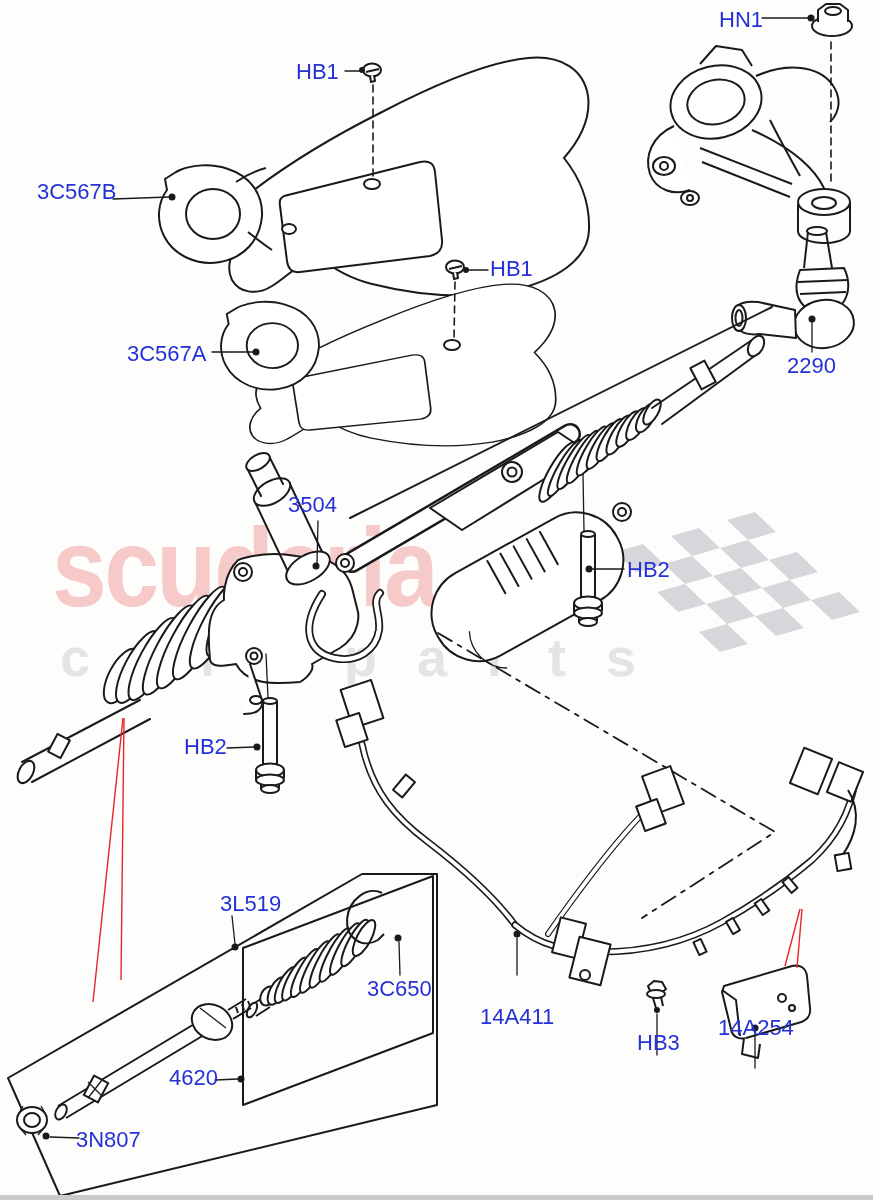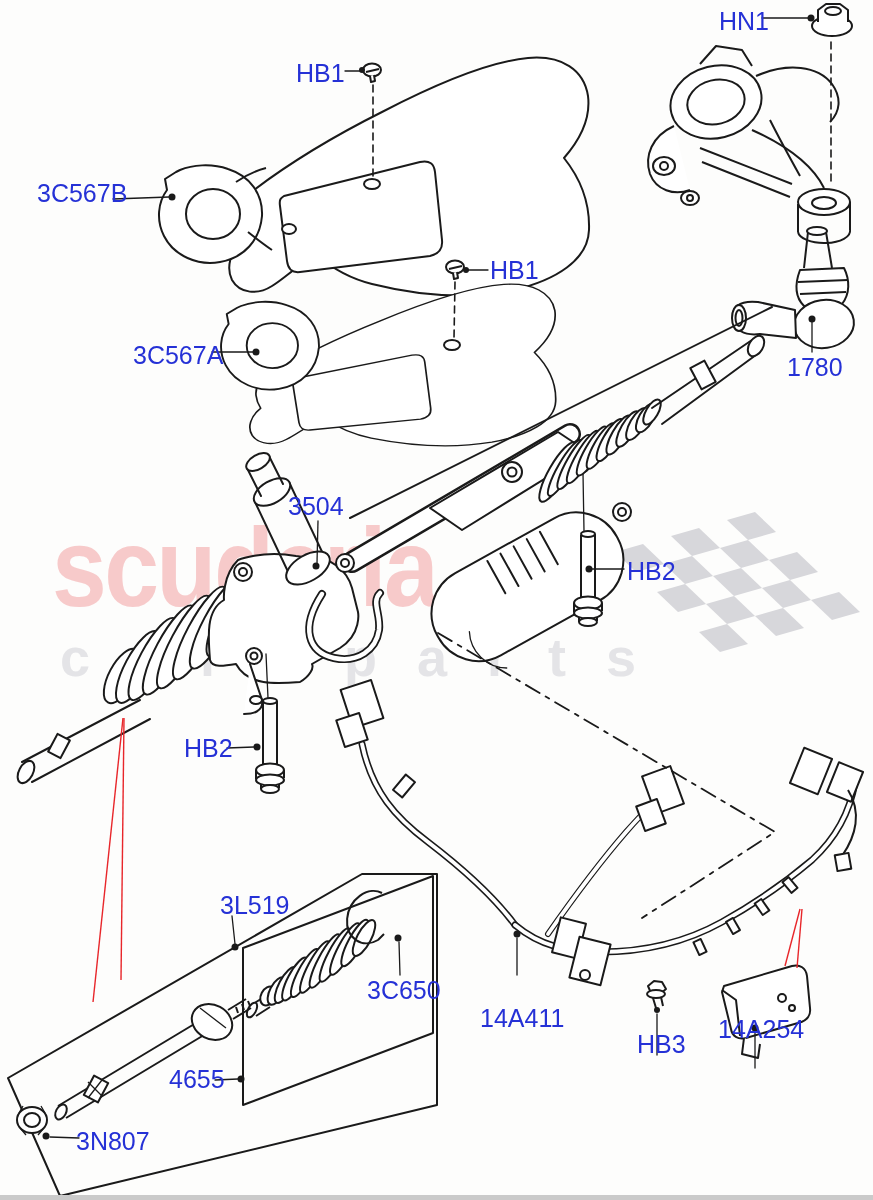--- a/index.html
+++ b/index.html
@@ -1,18 +1,18 @@
 <!DOCTYPE html>
 <html style="--c-page_bg: #fdfdfc; --c-label_blue: #2531d6; --c-line_black: #1a1a1a; --c-leader_red: #e8262a; --c-watermark_pink: #f7caca; --c-watermark_gray: #e4e4e7; --c-flag_gray: #d7d7db; --c-footer_gray: #cacaca;"><head>
 <meta charset="utf-8">
 <style>
   html,body{margin:0;padding:0;background:#fff;}
   #stage{position:relative;width:873px;height:1200px;background:var(--c-page_bg,#fdfdfc);overflow:hidden;
          font-family:"Liberation Sans",sans-serif;}
-  .lbl{position:absolute;font-size:25px;line-height:1.05;color:var(--c-label_blue,#2531d6);
+  .lbl{position:absolute;font-size:22px;line-height:1.05;color:var(--c-label_blue,#2531d6);
        white-space:nowrap;cursor:pointer;}
   #wm-brand{position:absolute;left:52px;top:512px;font-size:112px;font-weight:bold;
             letter-spacing:-3px;color:var(--c-watermark_pink,#f7caca);line-height:1;
             transform:scaleX(.88);transform-origin:left top;}
   #wm-tagline{position:absolute;left:60px;top:630px;font-size:54px;font-weight:bold;
               letter-spacing:40px;word-spacing:28px;color:var(--c-watermark_gray,#e4e4e7);line-height:1;}
   svg{position:absolute;left:0;top:0;}
   .ink{stroke:var(--c-line_black,#1a1a1a);fill:none;stroke-width:2;stroke-linecap:round;stroke-linejoin:round;}
   .inkf{stroke:var(--c-line_black,#1a1a1a);fill:#fff;stroke-width:2;stroke-linejoin:round;}
   .thin{stroke-width:1.3;}
@@ -350,28 +350,28 @@
     </g>
     <g>
       <line class="red" x1="800" y1="909" x2="785" y2="966"></line>
       <line class="red" x1="802" y1="909" x2="797" y2="968"></line>
     </g>
   </svg>
 
   <div class="lbl" style="left:296px;top:60px">HB1</div>
   <div class="lbl" style="left:719px;top:8px">HN1</div>
   <div class="lbl" style="left:37px;top:180px">3C567B</div>
-  <div class="lbl" style="left:133px;top:342px">3C567A</div>
+  <div class="lbl" style="left:127px;top:342px">3C567A</div>
   <div class="lbl" style="left:490px;top:257px">HB1</div>
-  <div class="lbl" style="left:787px;top:354px">1780</div>
+  <div class="lbl" style="left:787px;top:354px">2290</div>
   <div class="lbl" style="left:288px;top:493px">3504</div>
   <div class="lbl" style="left:627px;top:558px">HB2</div>
   <div class="lbl" style="left:184px;top:735px">HB2</div>
   <div class="lbl" style="left:220px;top:892px">3L519</div>
   <div class="lbl" style="left:367px;top:977px">3C650</div>
-  <div class="lbl" style="left:169px;top:1066px">4655</div>
+  <div class="lbl" style="left:169px;top:1066px">4620</div>
   <div class="lbl" style="left:76px;top:1128px">3N807</div>
   <div class="lbl" style="left:480px;top:1005px">14A411</div>
   <div class="lbl" style="left:637px;top:1031px">HB3</div>
   <div class="lbl" style="left:718px;top:1016px">14A254</div>
 
   <div id="footer-bar"></div>
 </div>
 
 </body></html>

